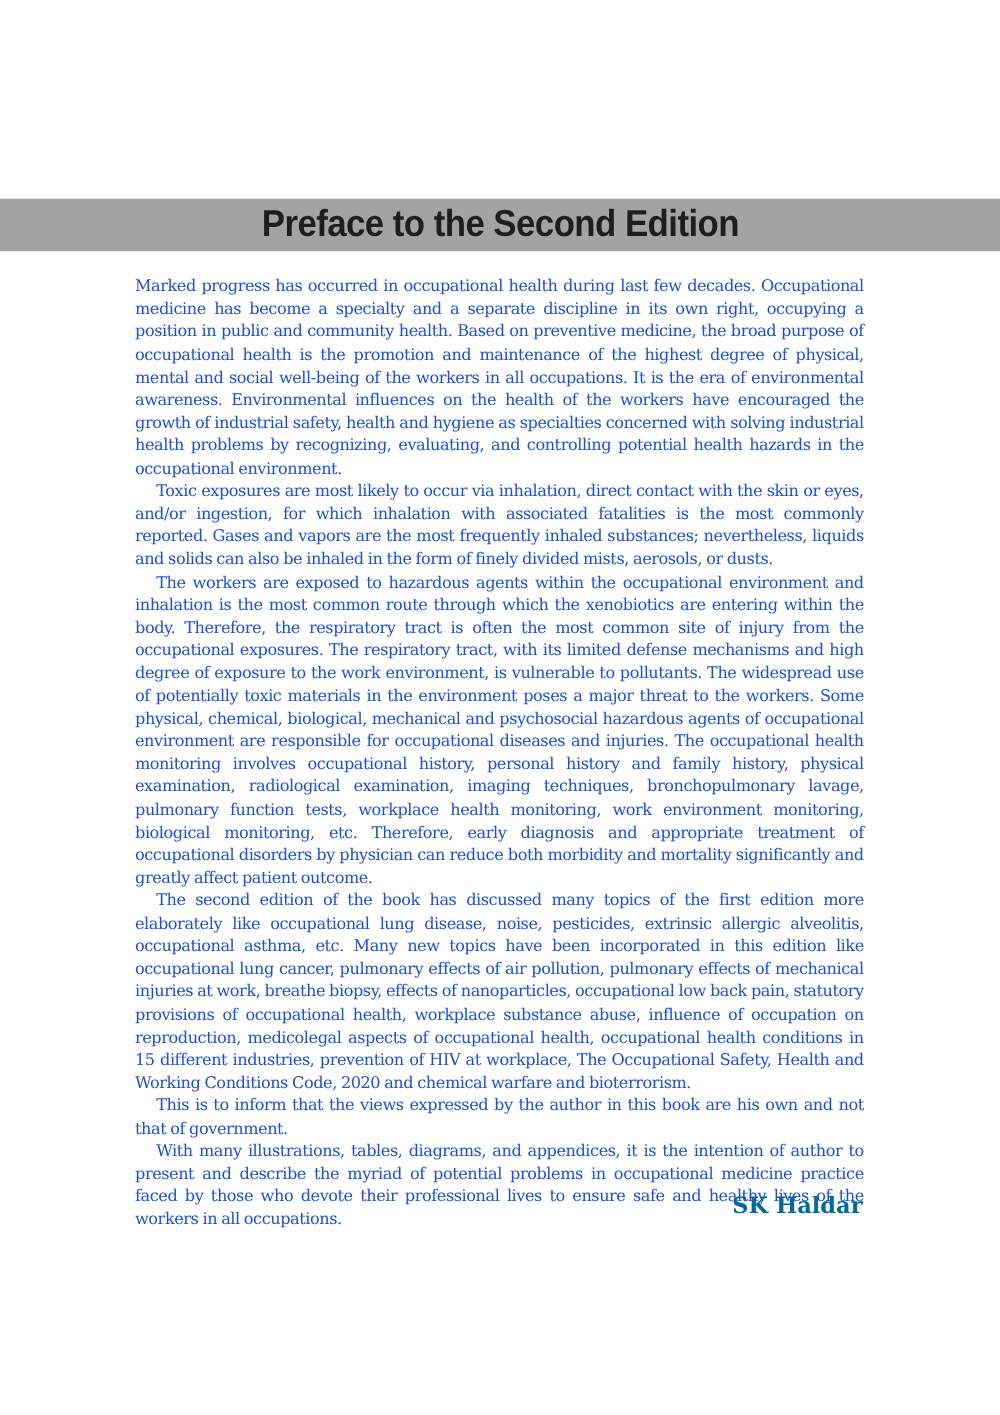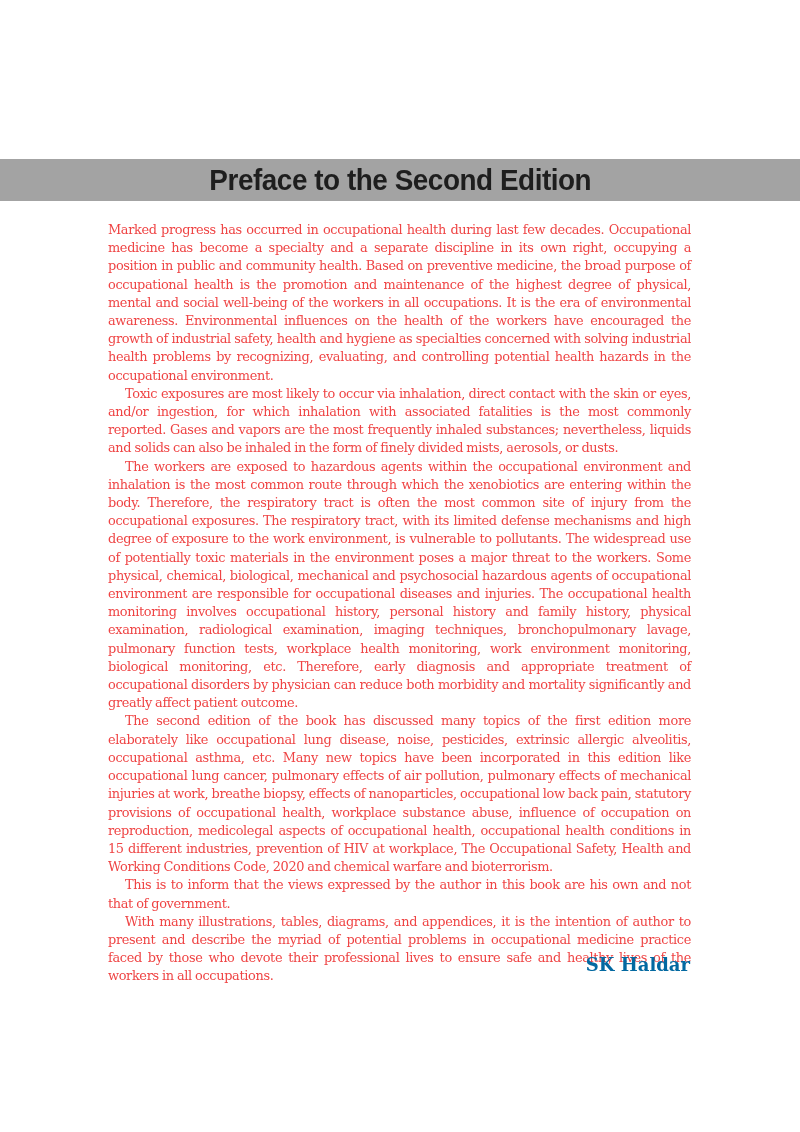--- a/index.html
+++ b/index.html
@@ -34,21 +34,21 @@
       transform: scaleX(0.93);
     }
     .content {
       position: absolute;
       left: 108px;
       top: 221px;
       width: 583px;
       font-family: "DejaVu Serif", serif;
       font-size: 12.9px;
       line-height: 18.2px;
-      color: #ef4444;
+      color: #1d4ed8;
       text-align: justify;
       letter-spacing: -0.35px;
       word-spacing: -0.5px;
     }
     .content p {
       margin: 0;
       text-indent: 17px;
     }
     .content p.first {
       text-indent: 0;

